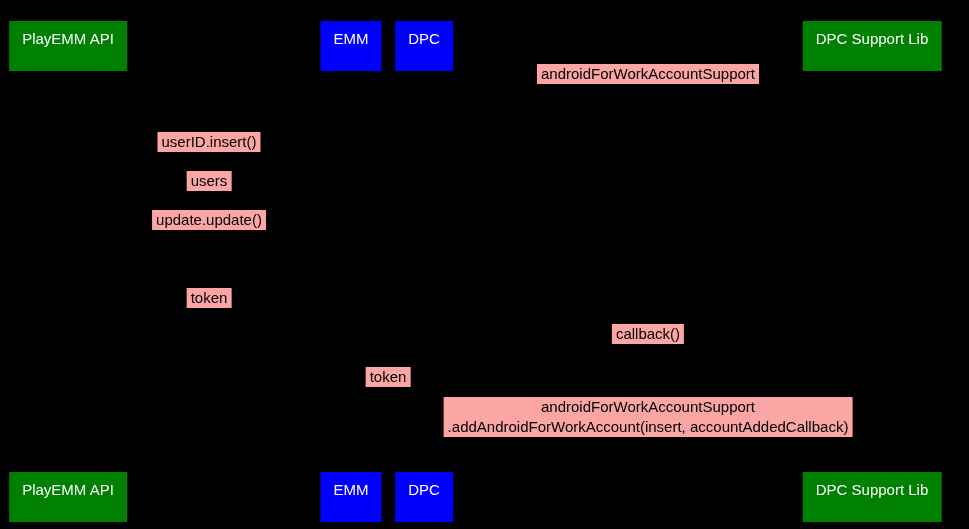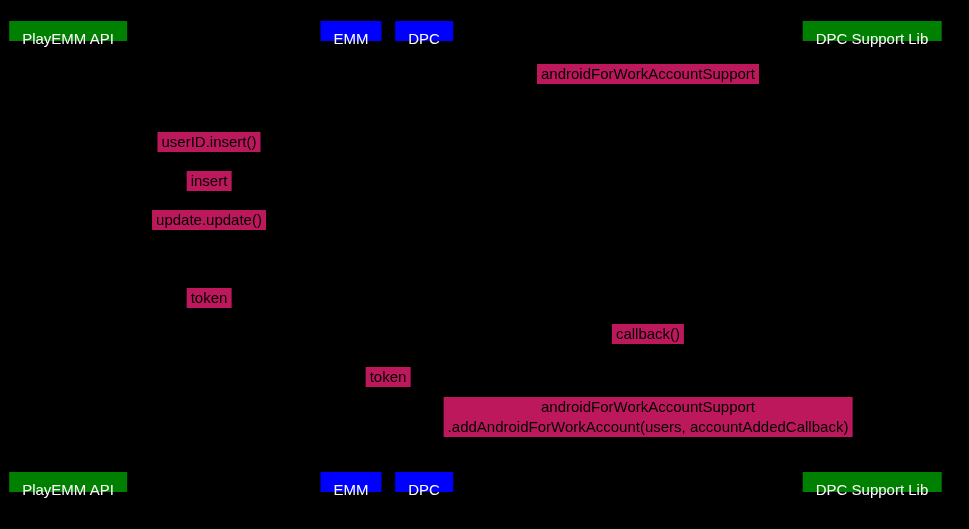--- a/index.html
+++ b/index.html
@@ -18,32 +18,32 @@
   .lifeline {
     position: absolute;
     top: 57px;
     height: 415px;
     width: 1px;
     background: #000000; 
   }
   .actor {
     position: absolute;
     transform: translateX(-50%);
-    height: 20px;
+    height: 50px;
     line-height: 36px;
     padding: 0 13px;
     color: #ffffff;
     font-size: 15px;
     white-space: nowrap;
     text-align: left;
   }
   .msg {
     position: absolute;
     transform: translateX(-50%);
-    background: #be185d;
+    background: #fca5a5;
     color: #000000;
     font-size: 15px;
     line-height: 20px;
     padding: 0 4px;
     text-align: center;
     white-space: nowrap;
   }
 </style>
 </head>
 <body>
@@ -62,21 +62,21 @@
 
   <div class="msg" style="left:648px;top:64px">
     <div>androidForWorkAccountSupport</div>
   </div>
 
   <div class="msg" style="left:209px;top:132px">
     <div>userID.insert()</div>
   </div>
 
   <div class="msg" style="left:209px;top:171px">
-    <div>insert</div>
+    <div>users</div>
   </div>
 
   <div class="msg" style="left:209px;top:210px">
     <div>update.update()</div>
   </div>
 
 
   <div class="msg" style="left:209px;top:288px">
     <div>token</div>
   </div>
@@ -84,21 +84,21 @@
   <div class="msg" style="left:648px;top:324px">
     <div>callback()</div>
   </div>
 
   <div class="msg" style="left:388px;top:367px">
     <div>token</div>
   </div>
 
   <div class="msg" style="left:648px;top:397px">
     <div>androidForWorkAccountSupport</div>
-    <div>.addAndroidForWorkAccount(users, accountAddedCallback)</div>
+    <div>.addAndroidForWorkAccount(insert, accountAddedCallback)</div>
   </div>
 
   <div class="actor" style="left: 68px; top: 472px; background-color: rgb(0, 128, 0);">PlayEMM API</div>
   <div class="actor" style="left: 351px; top: 472px; background-color: rgb(0, 0, 255);">EMM</div>
   <div class="actor" style="left: 424px; top: 472px; background-color: rgb(0, 0, 255);">DPC</div>
   <div class="actor" style="left: 872px; top: 472px; background-color: rgb(0, 128, 0);">DPC Support Lib</div>
 
 </div>
 
 </body></html>

